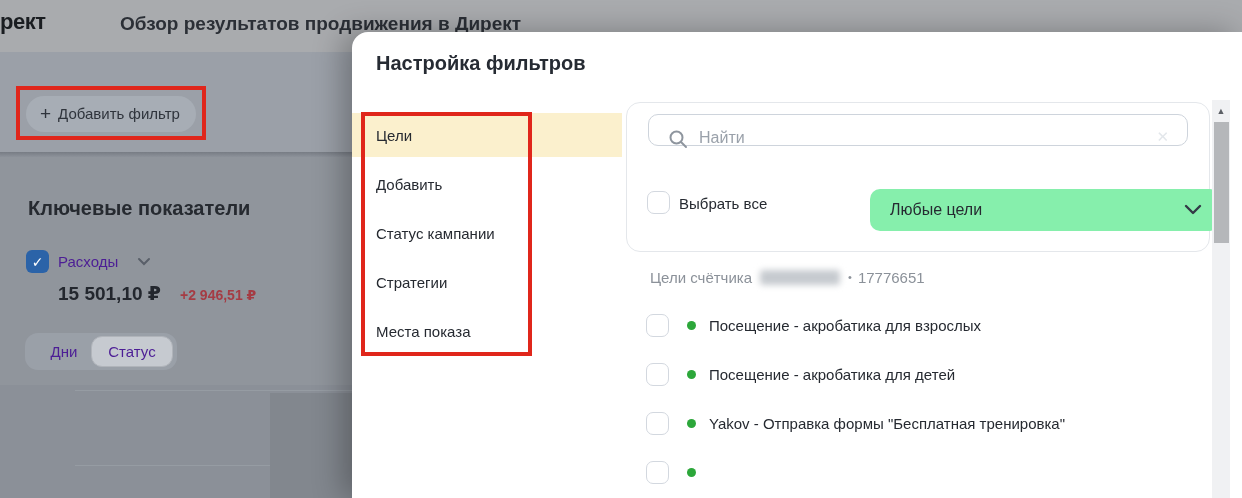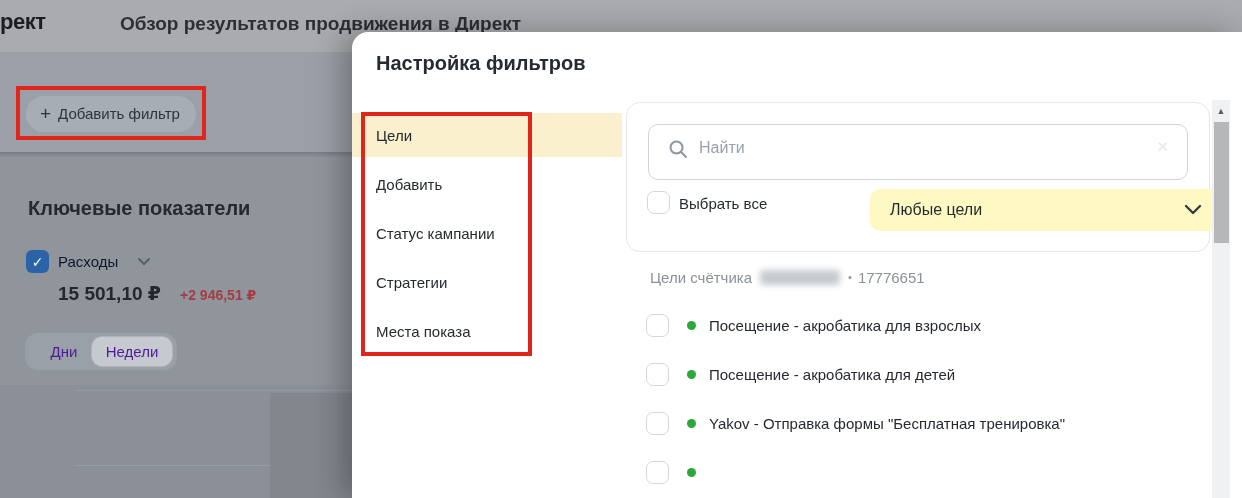--- a/index.html
+++ b/index.html
@@ -19,21 +19,21 @@
                     background:#a7adb5; border:none; color:#2f343c; font-size:15px;
                     font-family:inherit; text-align:left; padding-left:14px; cursor:pointer; }
   .add-filter-btn .plus { font-size:19px; font-weight:400; vertical-align:-1px; margin-right:7px; }
 
   .content { position:absolute; left:0; top:157px; width:1242px; height:341px; background:#90959c; }
   .kpi-heading { position:absolute; left:28px; top:40px; font-size:20px; font-weight:700; color:#262a30; }
 
   .metric-check { position:absolute; left:26px; top:93px; width:23px; height:23px; border-radius:6px;
                   background:#2b63a8; color:#fff; font-size:14px; font-weight:700;
                   display:flex; align-items:center; justify-content:center; cursor:pointer; }
-  .metric-label { position:absolute; left:58px; top:96px; font-size:15px; color:#0f172a; cursor:pointer; }
+  .metric-label { position:absolute; left:58px; top:96px; font-size:15px; color:#4c1d95; cursor:pointer; }
   .metric-chevron { position:absolute; left:137px; top:100px; width:14px; height:10px; cursor:pointer; }
   .metric-value { position:absolute; left:58px; top:125px; font-size:19px; font-weight:700; color:#23272e; }
   .metric-delta { position:absolute; left:180px; top:130px; font-size:14px; font-weight:700; color:#a53c44; }
 
   .tabs { position:absolute; left:25px; top:176px; width:152px; height:37px; border-radius:13px;
           background:#9aa0a8; }
   .tab { position:absolute; top:0; height:37px; display:flex; align-items:center; justify-content:center;
          font-size:15px; color:#4c1d95; cursor:pointer; }
   .tab-days { left:0; width:78px; }
   .tab-weeks { left:66px; top:3px; width:82px; height:31px; background:#c6cad0; border:1px solid #b0b4ba;
@@ -49,32 +49,32 @@
            border-radius:16px 0 0 0; box-shadow:-10px 0 30px rgba(0,0,0,.28); }
   .modal-title { position:absolute; left:24px; top:20px; font-size:20px; font-weight:700; color:#262b33; }
 
   .fsidebar { position:absolute; left:0; top:81px; width:274px; }
   .fsidebar-item { position:relative; width:270px; height:44px; margin-bottom:5px; display:flex;
                    align-items:center; padding-left:24px; font-size:15px; color:#262a31; cursor:pointer; }
   .fsidebar-item.selected { background:#fbf0cd; }
 
   .panel-card { position:absolute; left:274px; top:70px; width:584px; height:150px;
                 border:1px solid #e4e7eb; border-radius:14px; background:#fff; }
-  .search-box { position:absolute; left:21px; top:21px; width:540px; height:56px;
+  .search-box { position:absolute; left:21px; top:11px; width:540px; height:32px;
                 border:1px solid #ced4dc; border-radius:10px; background:#fff; }
   .search-icon { position:absolute; left:19px; top:14px; width:20px; height:20px; }
   .search-input { position:absolute; left:50px; top:1px; width:430px; height:44px; border:none; outline:none;
                   font-size:16px; color:#262a31; font-family:inherit; background:transparent; }
   .search-input::placeholder { color:#9aa1aa; }
   .search-clear { position:absolute; right:18px; top:13px; font-size:15px; color:#e3e7eb; cursor:pointer; }
 
   .cb { width:23px; height:23px; border:1px solid #d3d8df; border-radius:7px; background:#fff; cursor:pointer; }
   .selall-cb { position:absolute; left:20px; top:88px; }
   .selall-label { position:absolute; left:52px; top:92px; font-size:15px; color:#262a31; }
-  .goal-type-dd { position:absolute; left:243px; top:86px; width:350px; height:42px; background:#fef9c3;
+  .goal-type-dd { position:absolute; left:243px; top:86px; width:350px; height:42px; background:#86efac;
                   border-radius:10px; display:flex; align-items:center; padding:0 18px 0 20px;
                   font-size:16px; color:#262a31; cursor:pointer; }
   .goal-type-dd .dd-chevron { margin-left:auto; }
 
   .counter-row { position:absolute; left:298px; top:236px; height:18px; display:flex; align-items:center;
                  font-size:15px; color:#8b9199; }
   .counter-blur { width:80px; height:15px; margin:0 8px 0 8px; background:#c6cacf; border-radius:3px;
                   filter:blur(3px); }
   .counter-sep { margin-right:6px; font-size:11px; }
 
@@ -118,21 +118,21 @@
     <div class="metric-chevron">
       <svg width="14" height="10" viewBox="0 0 14 10">
           <polyline points="2,2 7,7 12,2" fill="none" stroke="#595f69" stroke-width="2" stroke-linecap="round"></polyline>
         </svg>
     </div>
     <div class="metric-value">15 501,10 ₽</div>
     <div class="metric-delta">+2 946,51 ₽</div>
 
     <div class="tabs">
       <div class="tab tab-days">Дни</div>
-      <div class="tab tab-weeks">Недели</div>
+      <div class="tab tab-weeks">Статус</div>
     </div>
 
     <div class="chart-area">
       <div class="gridline gl-1"></div>
       <div class="gridline gl-2"></div>
       <div class="chart-col"></div>
     </div>
   </div>
 
   <div class="modal">

